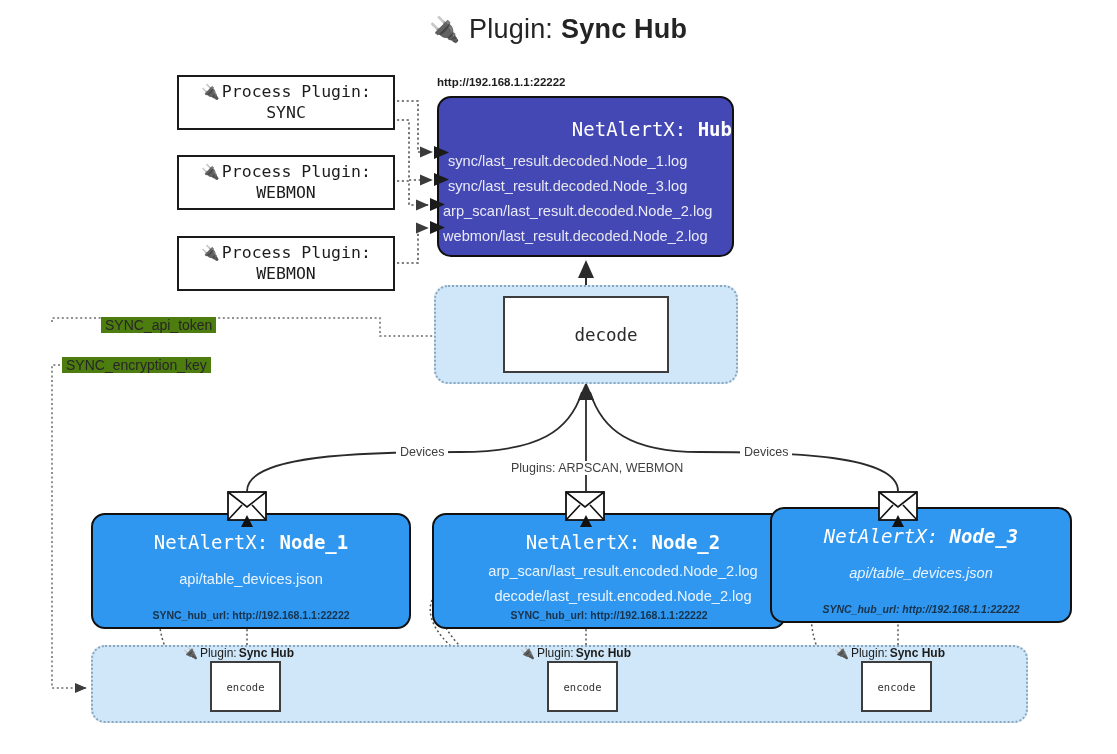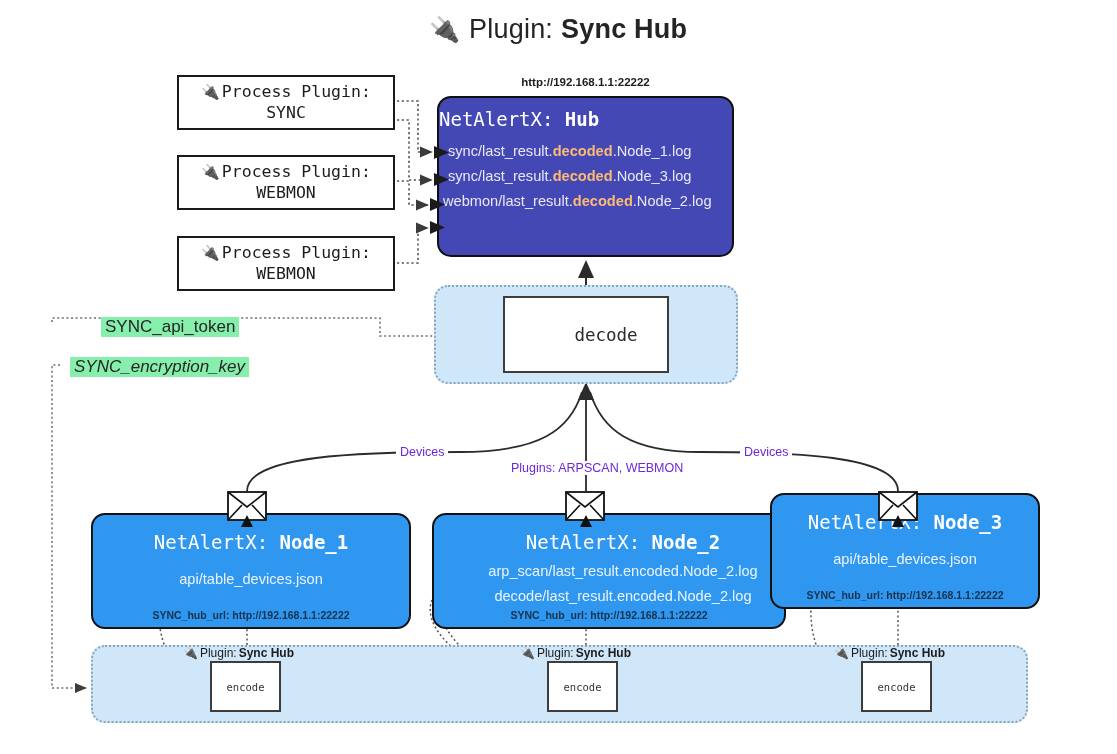--- a/index.html
+++ b/index.html
@@ -35,54 +35,54 @@
   .proc-box .l2{white-space:nowrap;}
 
   
   #hub{
     left:437px;top:96px;width:297px;height:161px;
     background:#4448b4;border:2px solid #101010;border-radius:14px;
     box-sizing:border-box;overflow:hidden;
   }
   #hub .hub-title{
     font-family:"DejaVu Sans Mono","Liberation Mono",monospace;
-    font-size:19px;color:#ffffff;text-align:left;margin-top:10px;letter-spacing:0px;
+    font-size:19px;color:#ffffff;text-align:right;margin-top:20px;letter-spacing:0px;
   }
   #hub .hub-title b{font-weight:700;}
   #hub .loglist{margin-top:9px;}
   #hub .logline{
     color:#e9e9f6;font-size:14.6px;line-height:25px;white-space:nowrap;
     padding-left:9px;
   }
-  #hub .logline b{color:#fdba74;font-weight:700;}
+  #hub .logline b{color:#e5e5e5;font-weight:400;}
   #hub-url{
-    left:437px;top:76px;width:297px;text-align:center;
+    left:437px;top:76px;width:297px;text-align:left;
     font-size:11.5px;font-weight:700;color:#1d1d1d;
   }
 
   
   #decode-wrap{
     left:434px;top:285px;width:304px;height:99px;
     background:#d0e7f9;border:2px dotted #8aa6bd;border-radius:14px;box-sizing:border-box;
   }
   #decode-box{
     left:503px;top:296px;width:166px;height:77px;background:#ffffff;
     border:2px solid #3d3d3d;box-sizing:border-box;
     display:flex;align-items:center;justify-content:center;
     font-family:"DejaVu Sans Mono","Liberation Mono",monospace;
     font-size:17.5px;color:#2b2b2b;padding-left:40px;
   }
 
   
-  .keylabel{font-size:17px;color:#262626;background:#86efac;padding:0 4px;white-space:nowrap;text-align:center;}
+  .keylabel{font-size:14px;color:#262626;background:#4d7c0f;padding:0 4px;white-space:nowrap;text-align:center;}
   #lbl-api{left:101px;top:317px;}
-  #lbl-enc{left:70px;top:357px;font-style:italic;}
-
-  
-  .edgelabel{font-size:12.5px;color:#6d28d9;background:#ffffff;padding:0 4px;white-space:nowrap;}
+  #lbl-enc{left:62px;top:357px;}
+
+  
+  .edgelabel{font-size:12.5px;color:#404040;background:#ffffff;padding:0 4px;white-space:nowrap;}
   #lbl-dev-left{left:396px;top:445px;}
   #lbl-dev-right{left:740px;top:445px;}
   #lbl-plugins{left:507px;top:461px;}
 
   
   .node{
     height:116px;background:#2f97f0;border:2px solid #111111;border-radius:14px;
     box-sizing:border-box;position:absolute;overflow:hidden;
   }
   .node .n-title{
@@ -91,21 +91,21 @@
   }
   .node .n-title b{font-weight:700;}
   .node .n-lines{margin-top:6px;text-align:center;}
   .node .n-line{color:#eaf4fe;font-size:14.6px;line-height:25px;white-space:nowrap;}
   .node .n-foot{
     position:absolute;left:0;bottom:6px;width:100%;text-align:center;
     font-size:10.5px;color:#17324a;font-weight:600;white-space:nowrap;
   }
   #node1{left:91px;top:513px;width:320px;}
   #node2{left:432px;top:513px;width:354px;padding-left:28px;}
-  #node3{left:770px;top:493px;width:270px;}
+  #node3{left:770px;top:507px;width:302px;font-style:italic;}
   #node2 .n-lines{}
   #node1 .n-lines,#node3 .n-lines{margin-top:14px;}
 
   
   .envelope{width:40px;height:30px;position:absolute;}
   #env1{left:227px;top:491px;}
   #env2{left:565px;top:491px;}
   #env3{left:878px;top:491px;}
 
   
@@ -216,20 +216,23 @@
       <b>Hub</b>
     </div>
     <div class="loglist">
       <div class="logline">
         <span>sync/last_result.</span><b>decoded</b><span>.Node_1.log</span>
       </div>
       <div class="logline">
         <span>sync/last_result.</span><b>decoded</b><span>.Node_3.log</span>
       </div>
       <div class="logline" style="padding-left:4px;">
+        <span>arp_scan/last_result.</span><b>decoded</b><span>.Node_2.log</span>
+      </div>
+      <div class="logline" style="padding-left:4px;">
         <span>webmon/last_result.</span><b>decoded</b><span>.Node_2.log</span>
       </div>
     </div>
   </div>
 
   <svg class="layer-svg" viewBox="0 0 1117 754">
     <path d="M434,146 L449,152.5 L434,159 z" fill="#1b1b1b"></path>
     <path d="M434,173 L449,179.5 L434,186 z" fill="#1b1b1b"></path>
     <path d="M430,198 L445,204.5 L430,211 z" fill="#1b1b1b"></path>
     <path d="M430,221 L445,227.5 L430,234 z" fill="#1b1b1b"></path>

